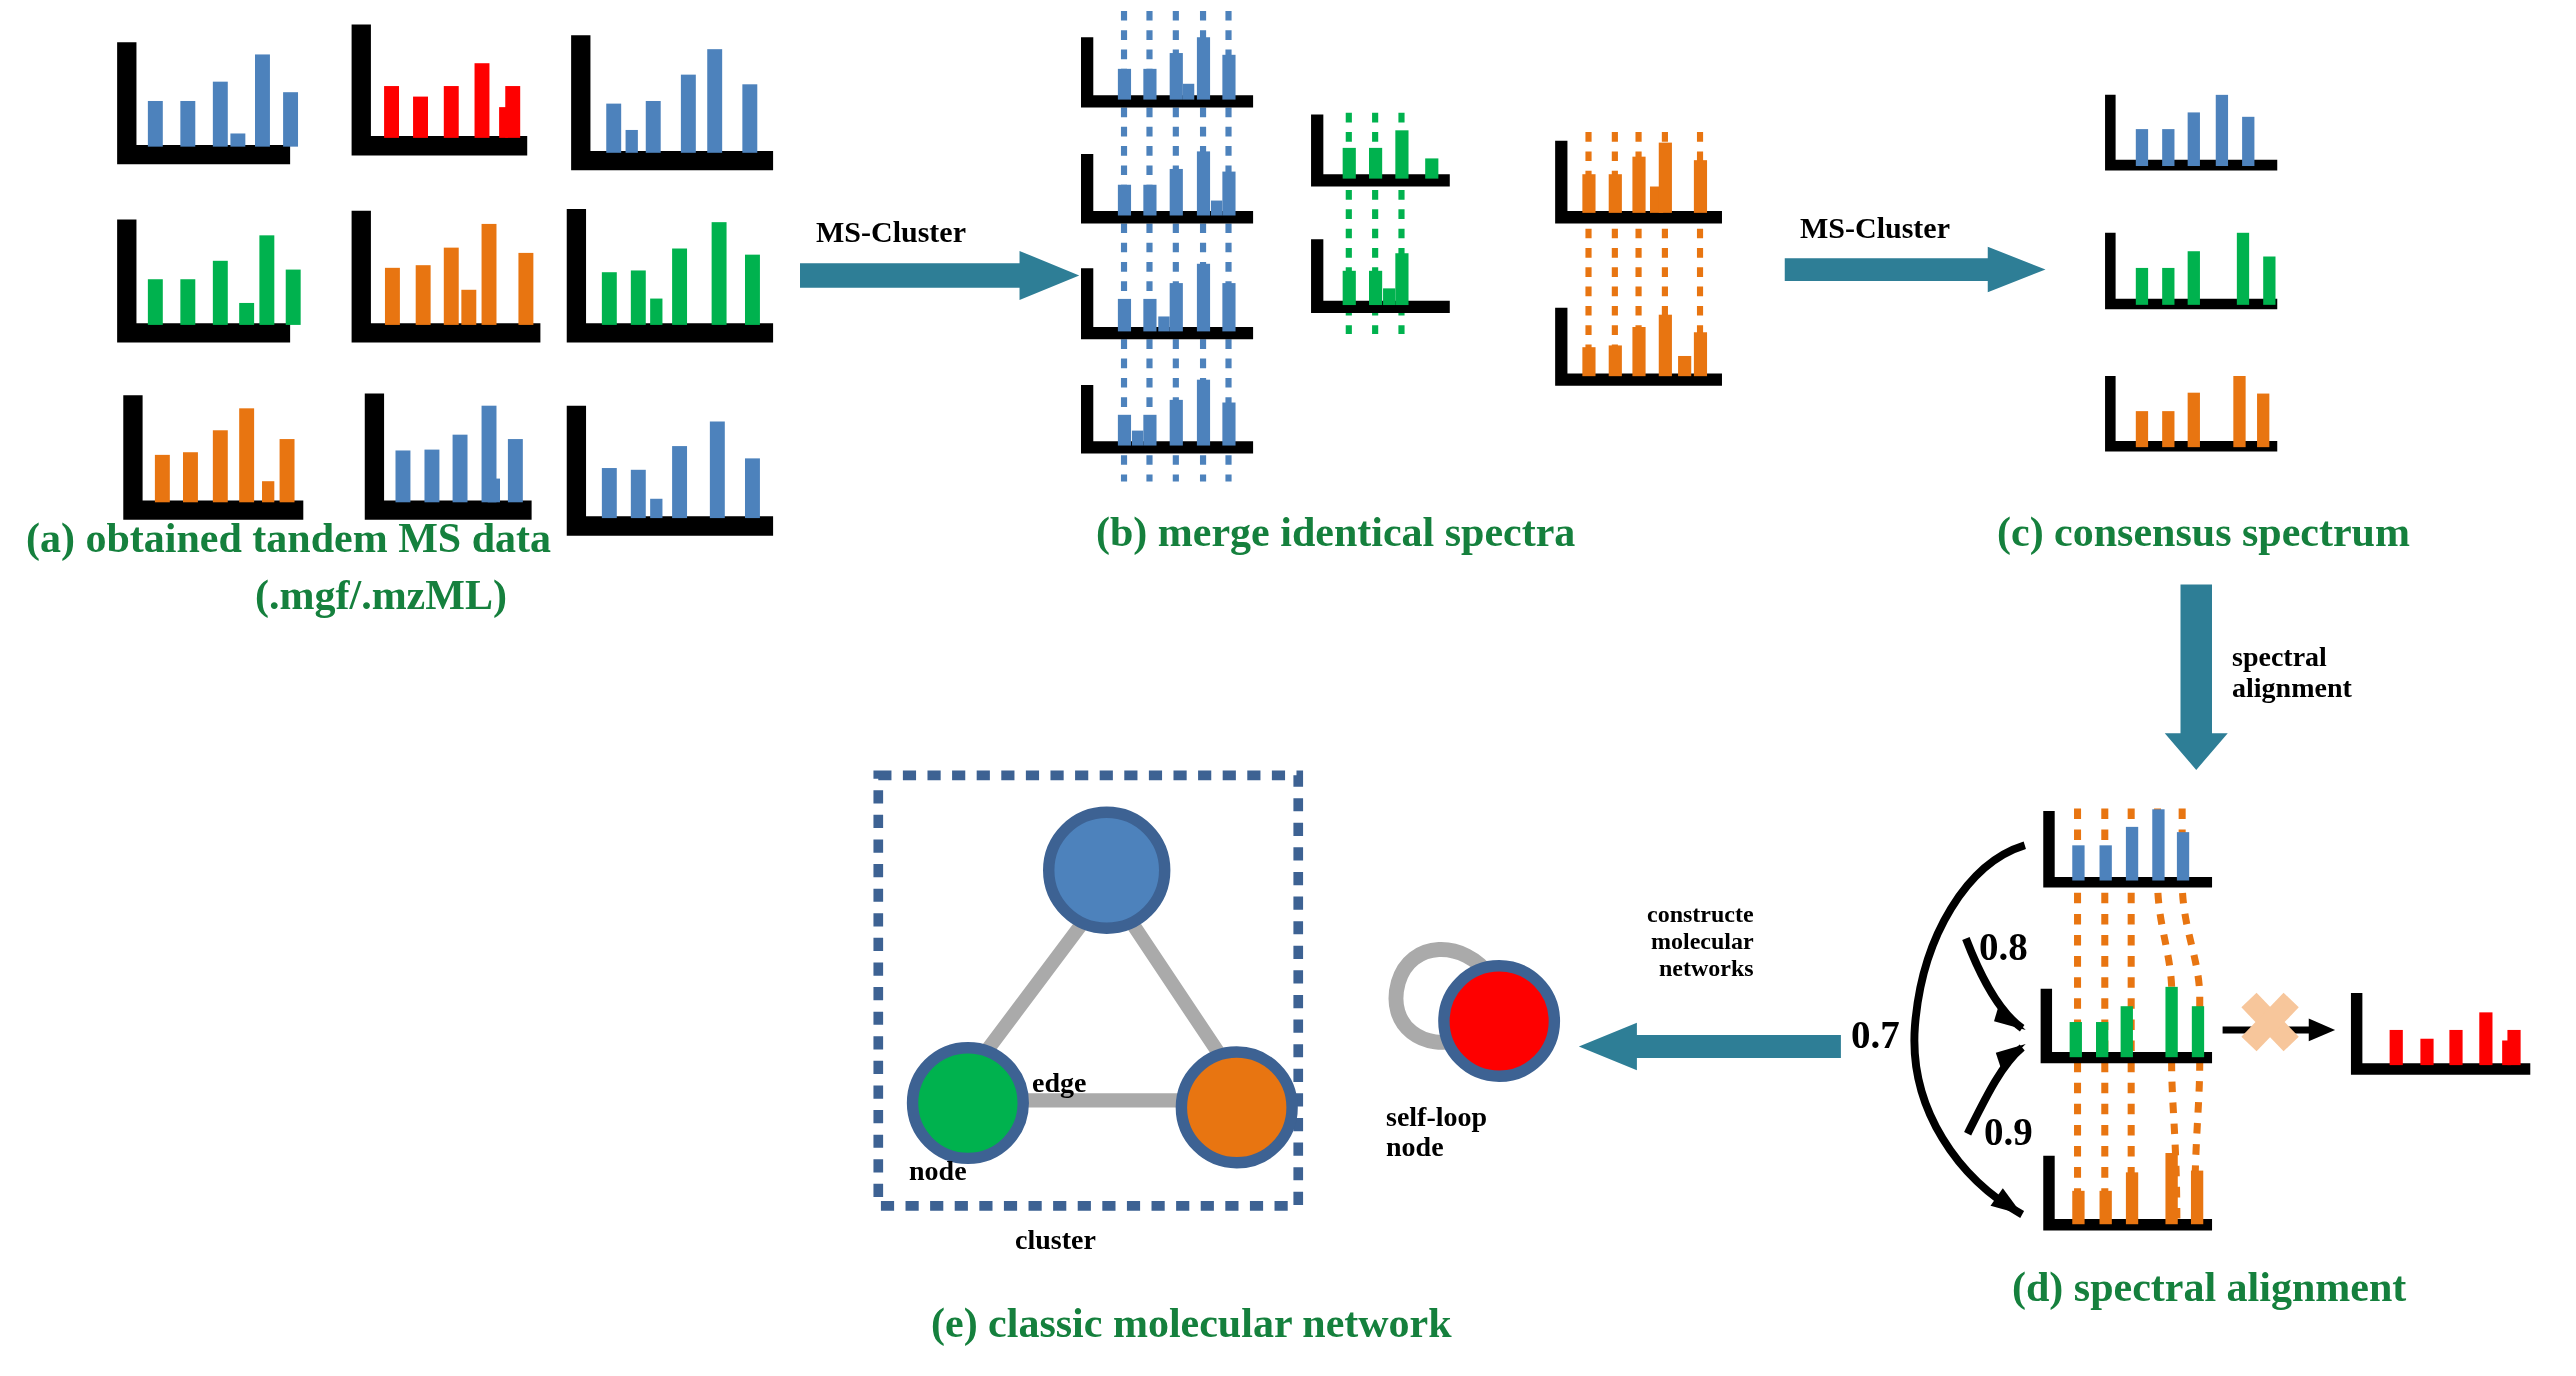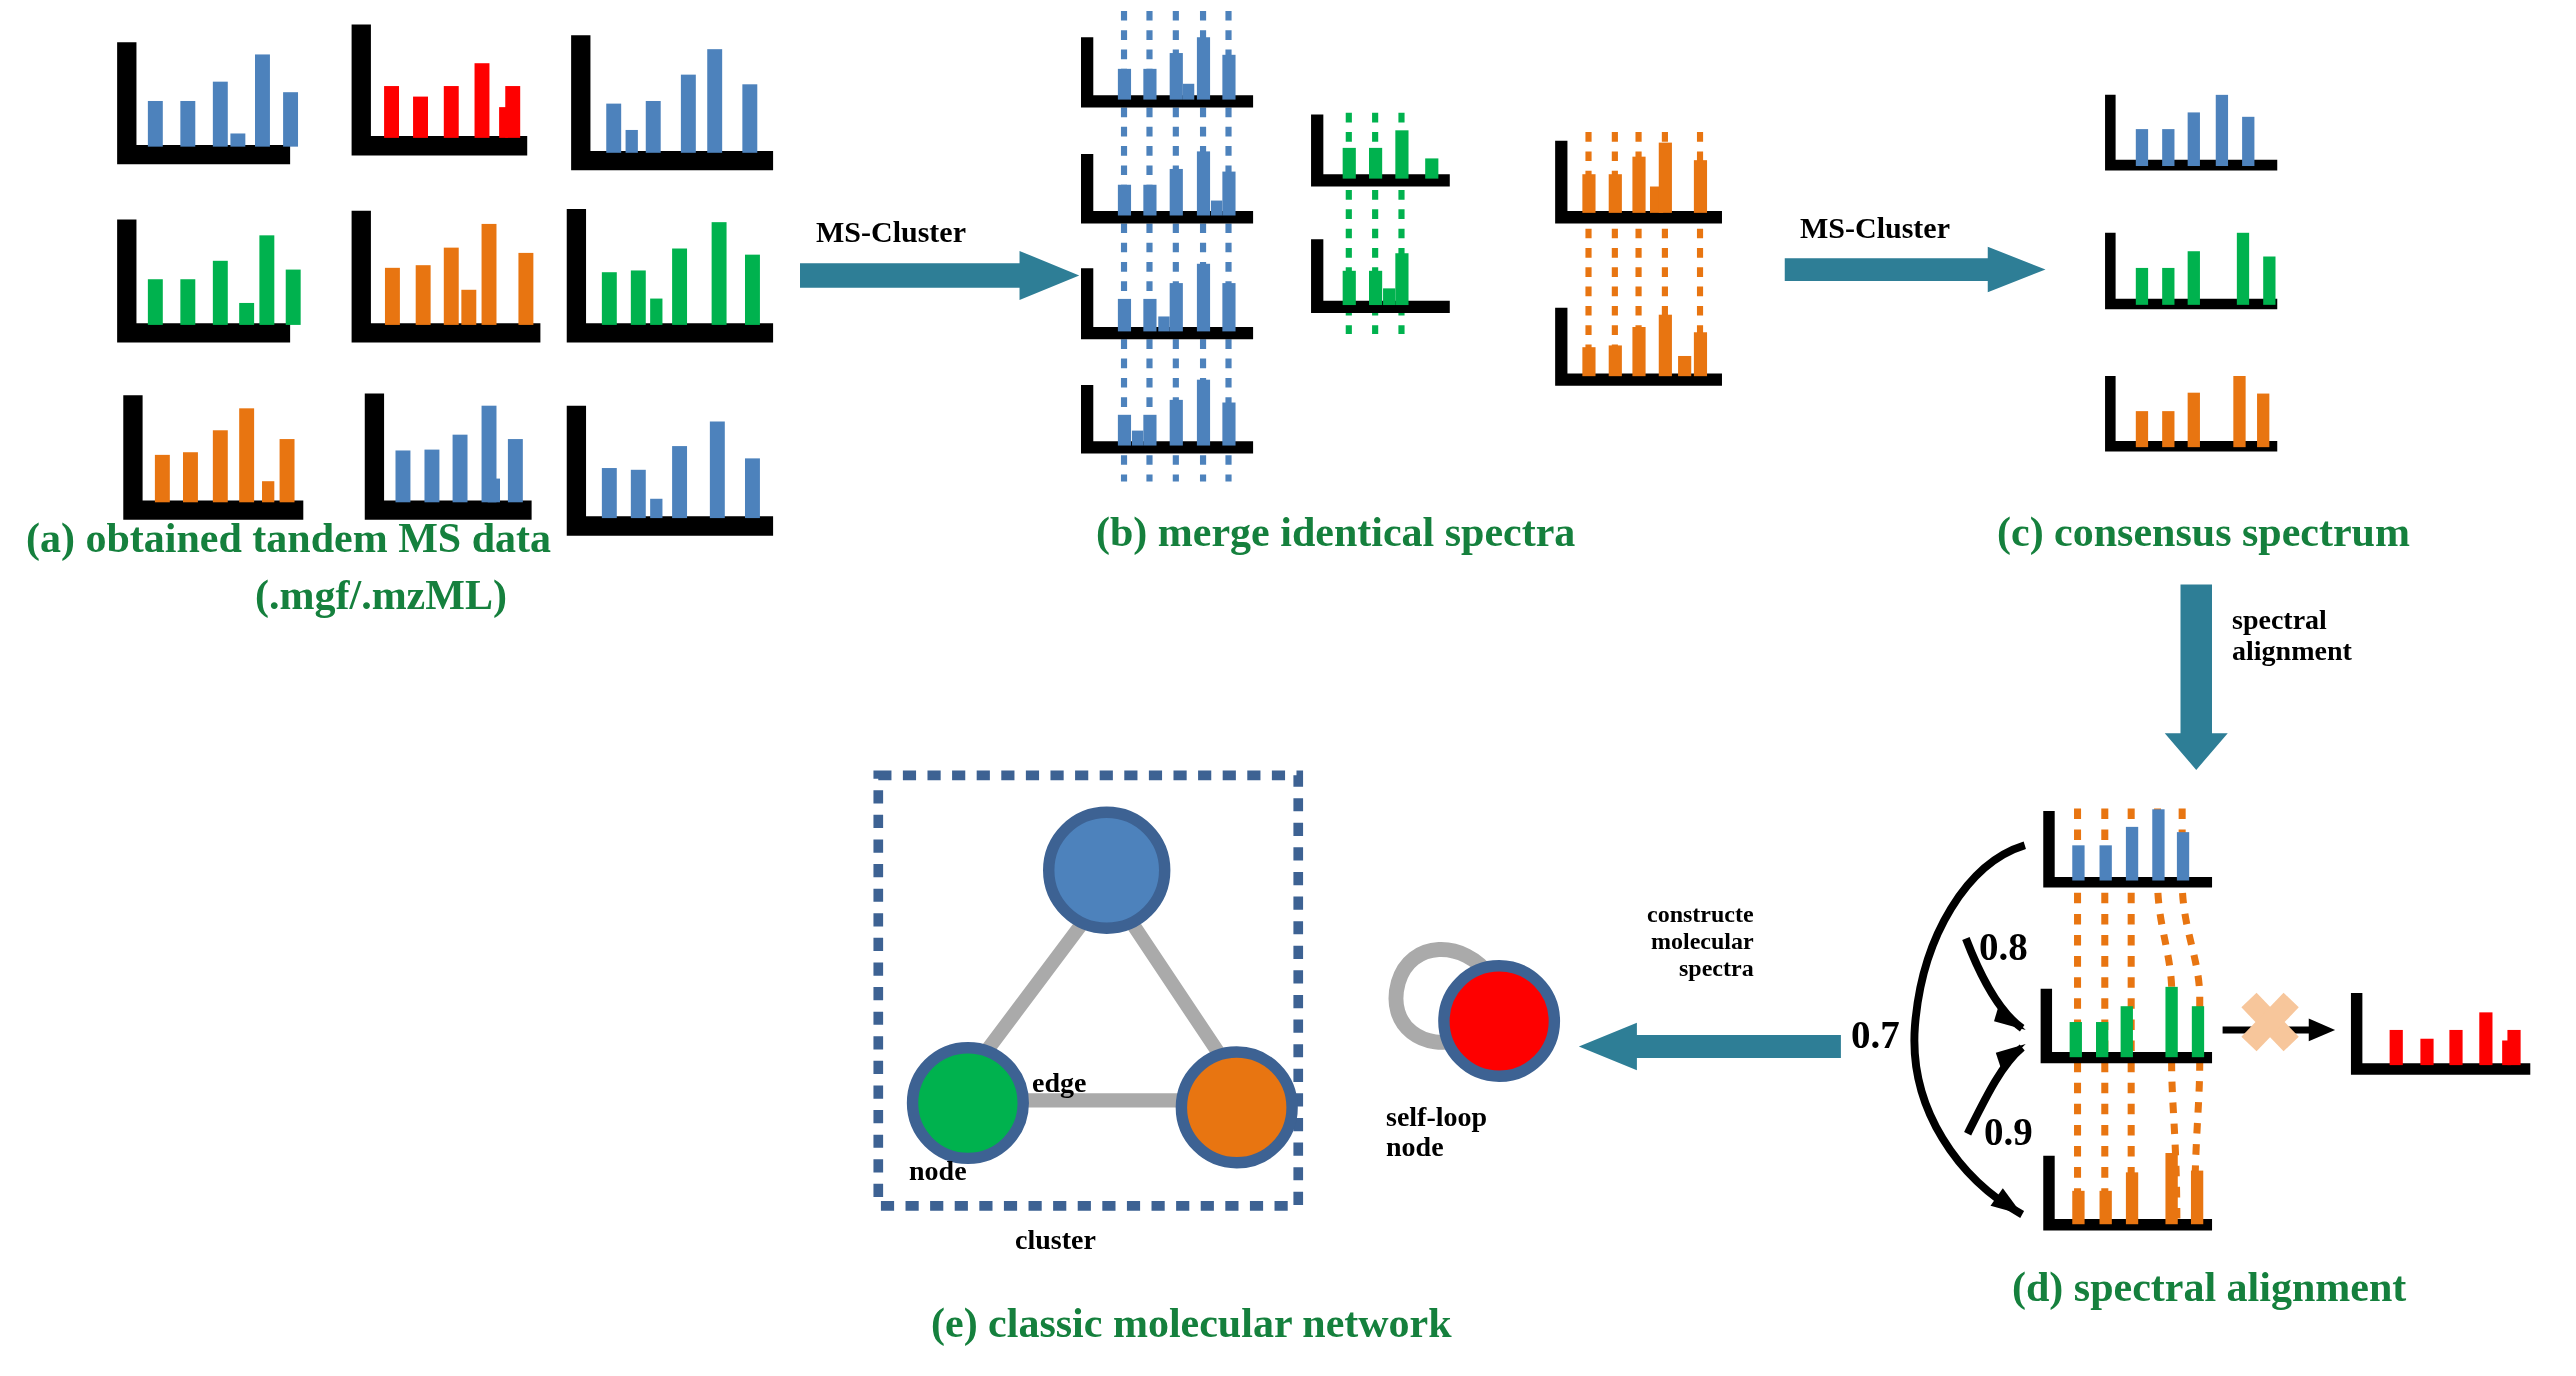--- a/index.html
+++ b/index.html
@@ -253,21 +253,21 @@
   </svg>
 </div>
 
 <div class="abs cap caption-main" style="left:1997px;top:508px;text-align:right;">(c) consensus spectrum</div>
 
 <div class="abs" style="left:2170px;top:584px;">
   <svg width="63" height="189" viewBox="0 0 72 215">
     <path d="M12,0 H48 V170 H66 L30,212 L-6,170 H12 Z" fill="#2E7E96"></path>
   </svg>
 </div>
-<div class="abs lbl-sa" style="left:2232px;top:604px;">
+<div class="abs lbl-sa" style="left:2232px;top:641px;">
   <div>spectral</div>
   <div>alignment</div>
 </div>
 
 <div class="abs" style="left:1827px;top:782px;width:749px;height:466px;">
   <svg width="749" height="466" viewBox="0 0 852 530">
 
     <g stroke="#E87511" stroke-width="8" stroke-dasharray="12 12" fill="none">
       <line x1="285" y1="30" x2="285" y2="505"></line>
       <line x1="316" y1="30" x2="316" y2="505"></line>
@@ -366,21 +366,21 @@
   </svg>
 </div>
 <div class="abs net-lbl" style="left:1386px;top:1088px;line-height:1.08;margin-top:14px;">
   <div>self-loop</div>
   <div>node</div>
 </div>
 
 <div class="abs lbl-cn" style="left:1647px;top:901px;">
   <div>constructe</div>
   <div>molecular</div>
-  <div>spectra</div>
+  <div>networks</div>
 </div>
 <div class="abs" style="left:1577px;top:1021px;">
   <svg width="264" height="51" viewBox="0 0 300 58">
     <path d="M300,16 H68 V2 L2,29 L68,56 V42 H300 Z" fill="#2E7E96"></path>
   </svg>
 </div>
 
 <div class="abs cap caption-main" style="left:931px;top:1299px;">(e) classic molecular network</div>
 
 

